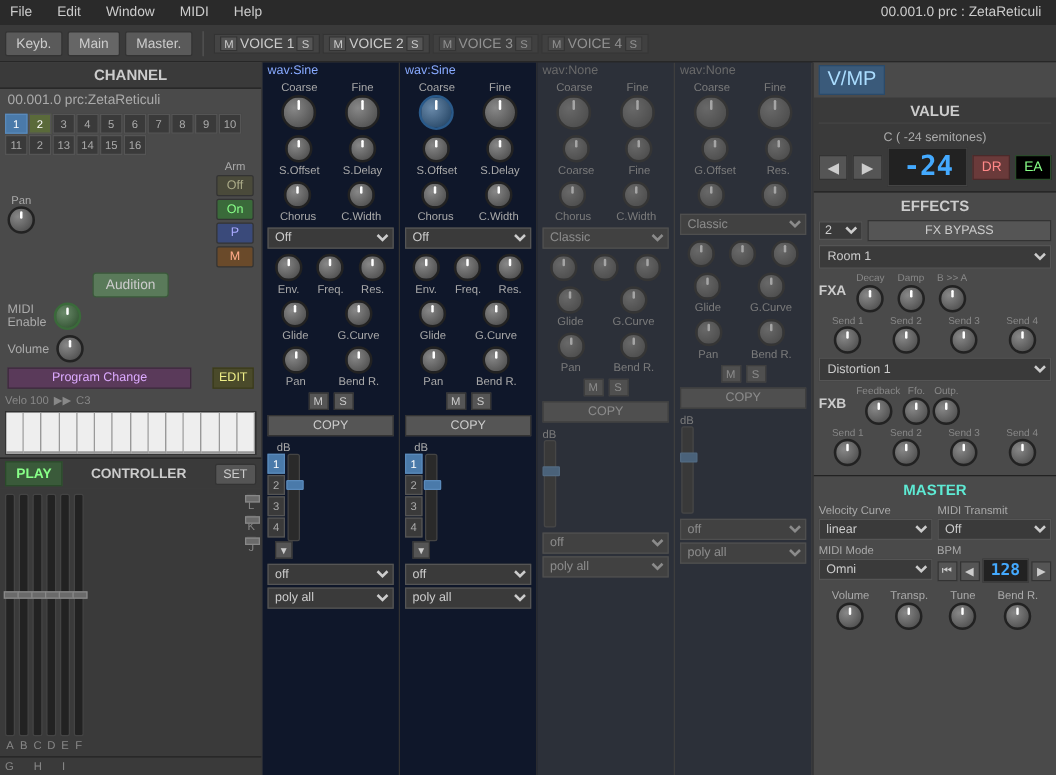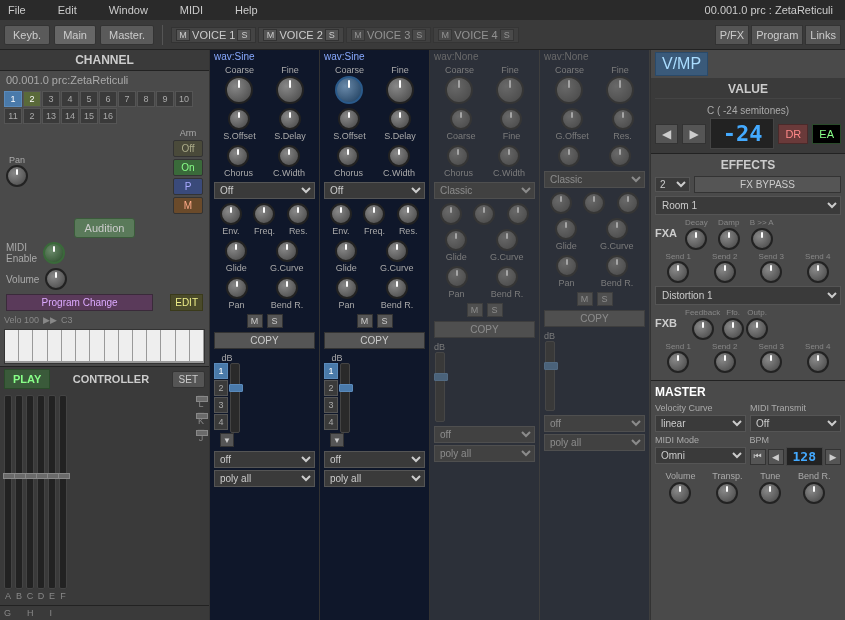--- a/index.html
+++ b/index.html
@@ -15,21 +15,21 @@
 
     
     .menu-bar {
       display: flex;
       background: #2a2a2a;
       height: 20px;
       align-items: center;
       padding: 0 4px;
       justify-content: space-between;
     }
-    .menu-items { display: flex; gap: 24px; }
+    .menu-items { display: flex; gap: 12px; }
     .menu-item { color: #ccc; font-size: 11px; cursor: pointer; padding: 2px 4px; }
     .menu-right { color: #ccc; font-size: 11px; padding-right: 8px; }
 
     
     .toolbar {
       display: flex;
       background: #3a3a3a;
       height: 30px;
       align-items: center;
       padding: 0 4px;
@@ -375,24 +375,24 @@
       flex-direction: column;
       align-items: center;
     }
     .send-label { font-size: 8px; color: #888; }
 
     
     .master-section {
       padding: 4px;
     }
     .master-title {
-      text-align: left;
+      text-align: center;
       font-weight: bold;
       font-size: 12px;
-      color: #ffffff;
+      color: #5eead4;
       margin-bottom: 4px;
     }
     .master-row {
       display: flex;
       gap: 4px;
       margin-bottom: 3px;
     }
     .master-col {
       flex: 1;
       display: flex;
@@ -586,25 +586,20 @@
     <div style="display:flex; align-items:center; gap:2px; background:#444; border:1px solid #333; padding:1px 4px; opacity:0.6;">
       <span style="width:14px;height:12px;background:#555;border:1px solid #333;display:flex;align-items:center;justify-content:center;font-size:9px;cursor:pointer;">M</span>
       <span style="font-size:11px;color:#ccc;">VOICE 3</span>
       <span style="width:14px;height:12px;background:#555;border:1px solid #333;display:flex;align-items:center;justify-content:center;font-size:9px;cursor:pointer;">S</span>
     </div>
     <div style="display:flex; align-items:center; gap:2px; background:#444; border:1px solid #333; padding:1px 4px; opacity:0.6;">
       <span style="width:14px;height:12px;background:#555;border:1px solid #333;display:flex;align-items:center;justify-content:center;font-size:9px;cursor:pointer;">M</span>
       <span style="font-size:11px;color:#ccc;">VOICE 4</span>
       <span style="width:14px;height:12px;background:#555;border:1px solid #333;display:flex;align-items:center;justify-content:center;font-size:9px;cursor:pointer;">S</span>
     </div>
-  </div>
-  <div class="pfx-row">
-    <button class="pfx-btn">P/FX</button>
-    <button class="pfx-btn">Program</button>
-    <button class="pfx-btn">Links</button>
   </div>
 </div>
 
 <div class="main-layout">
 
   <div class="channel-panel">
     <div class="panel-title">CHANNEL</div>
 
     <div class="ch-info">00.001.0 prc:ZetaReticuli</div>
 

